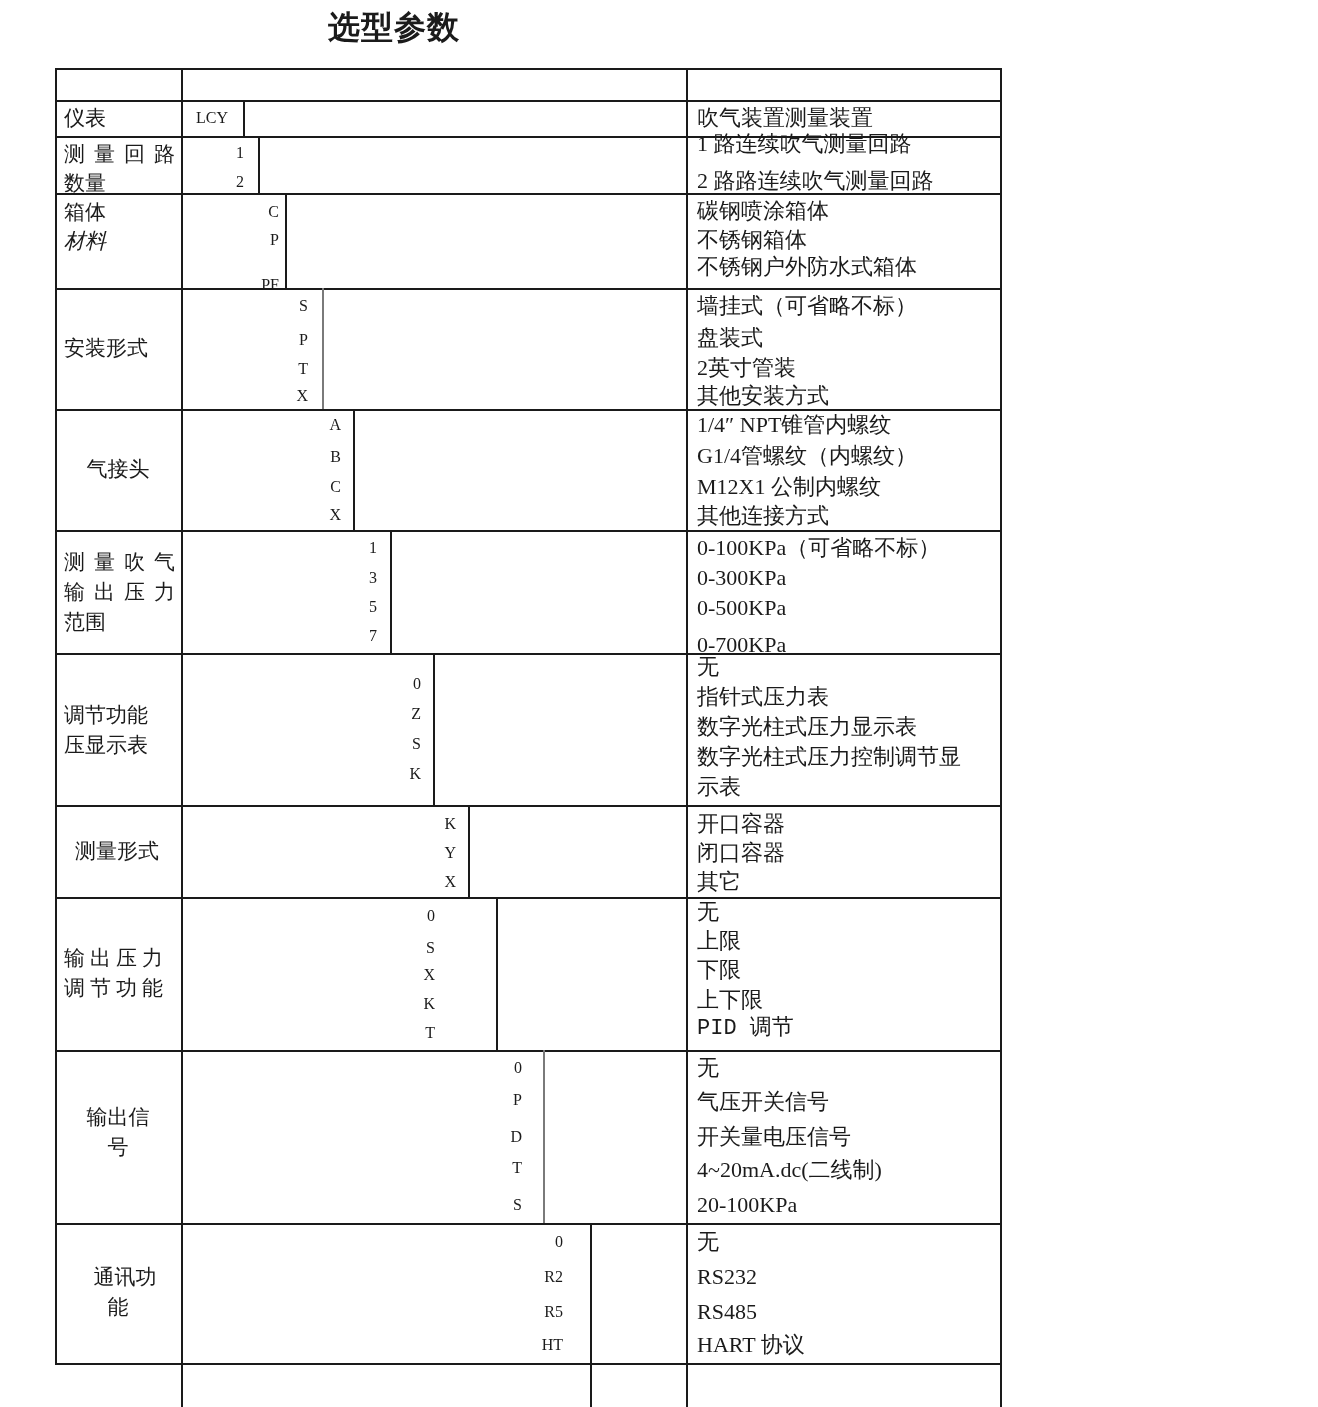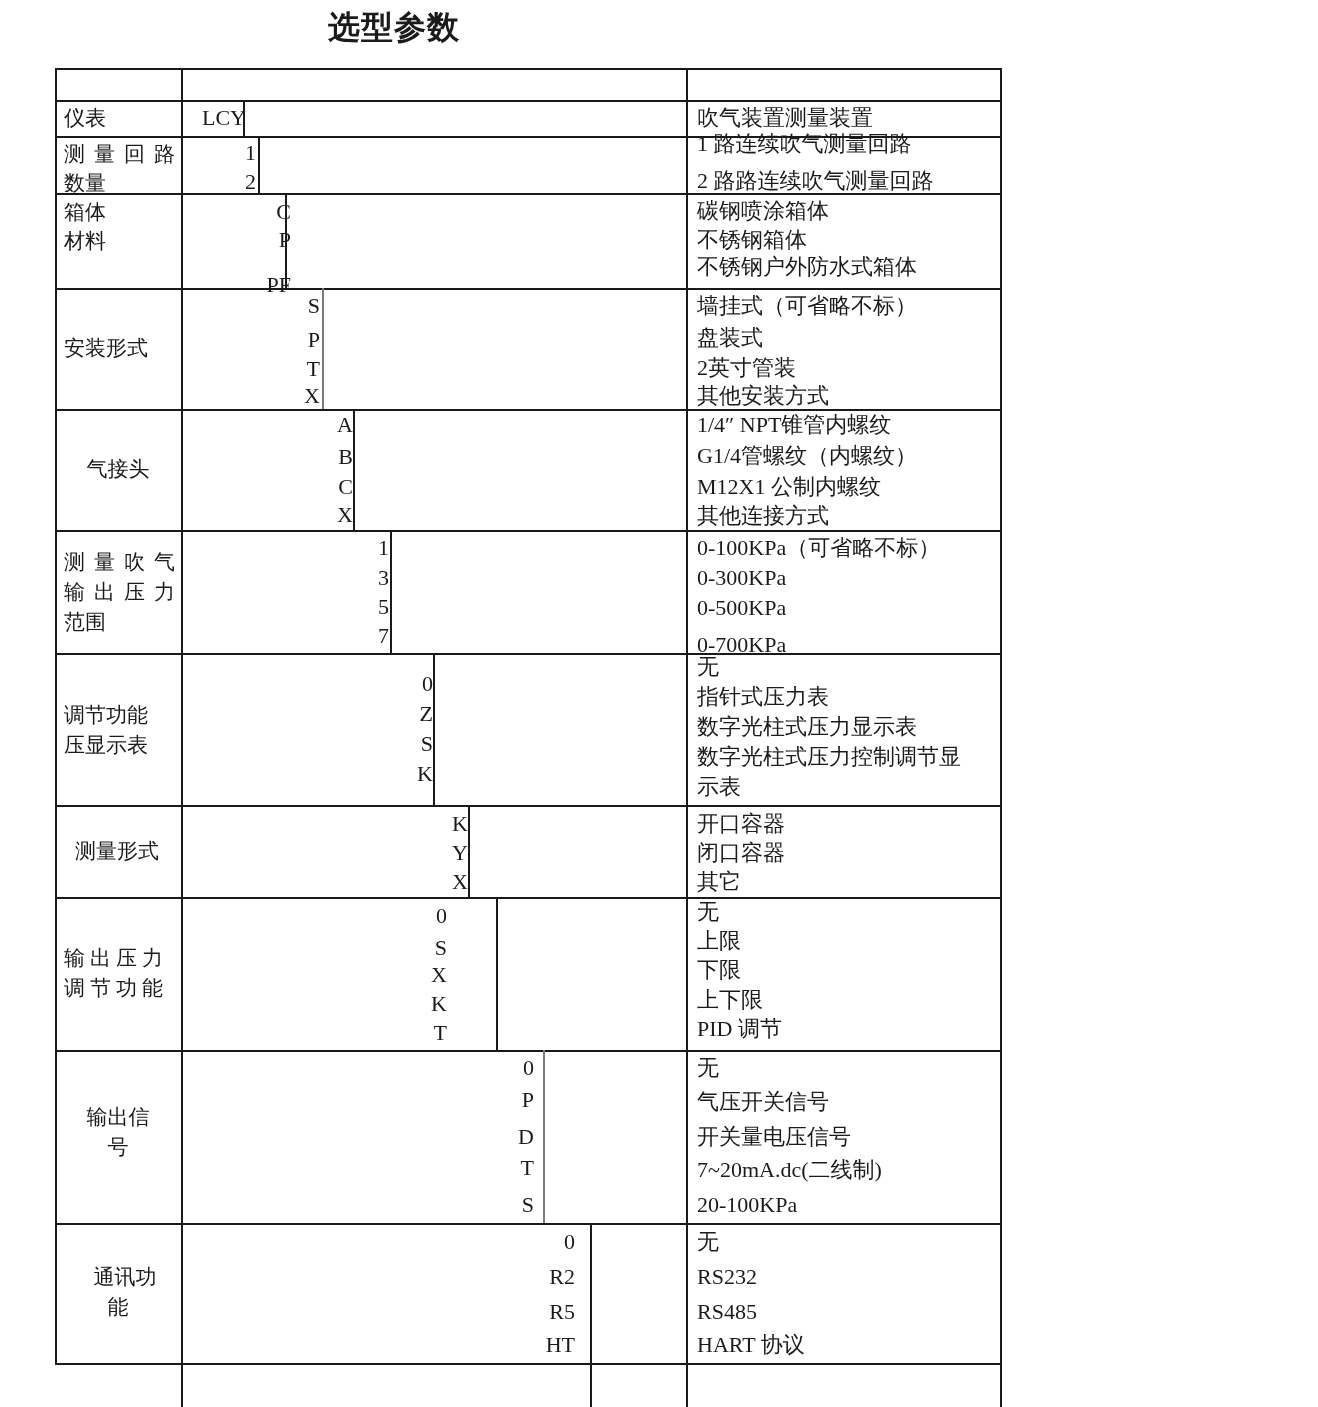--- a/index.html
+++ b/index.html
@@ -22,21 +22,21 @@
   .hdr{
     position:absolute;height:32px;line-height:32px;
     font-size:23px;text-align:center;white-space:pre;
   }
   .label-line{
     position:absolute;height:30px;line-height:30px;
     font-size:21px;white-space:pre;
   }
   .code-line{
     position:absolute;height:30px;line-height:30px;
-    font-size:22px;text-align:right;white-space:pre;padding-left:12px;
+    font-size:16px;text-align:right;white-space:pre;
   }
   .code-line.center{text-align:center;}
   .desc-line{
     position:absolute;left:697px;height:30px;line-height:30px;
     font-size:22px;white-space:pre;
   }
 </style>
 </head>
 <body>
 
@@ -46,21 +46,21 @@
       <div class="label-line" style="top: 103px; left: 64px; width: 113px;">仪表</div>
       <div class="code-line center" style="top: 103px; left: 181px; width: 62px;">LCY</div>
       <div class="desc-line" style="top: 103px; width: 303px;">吹气装置测量装置</div>
       <div class="label-line" style="top: 139px; left: 64px; width: 113px; letter-spacing: 9px;">测量回路</div>
       <div class="label-line" style="top: 168px; left: 64px; width: 113px;">数量</div>
       <div class="code-line" style="top: 138px; left: 181px; width: 63px;">1</div>
       <div class="code-line" style="top: 167px; left: 181px; width: 63px;">2</div>
       <div class="desc-line" style="top: 129px; width: 303px;">1 路连续吹气测量回路</div>
       <div class="desc-line" style="top: 166px; width: 303px;">2 路路连续吹气测量回路</div>
       <div class="label-line" style="top: 197px; left: 64px; width: 113px;">箱体</div>
-      <div class="label-line" style="top: 226px; left: 64px; width: 113px;">材料</div>
+      <div class="label-line" style="top: 226px; left: 64px; width: 113px; font-style: italic;">材料</div>
       <div class="code-line" style="top: 197px; left: 181px; width: 98px;">C</div>
       <div class="code-line" style="top: 225px; left: 181px; width: 98px;">P</div>
       <div class="code-line" style="top: 252px; left: 181px; width: 98px; margin-top: 18px;">PF</div>
       <div class="desc-line" style="top: 196px; width: 303px;">碳钢喷涂箱体</div>
       <div class="desc-line" style="top: 225px; width: 303px;">不锈钢箱体</div>
       <div class="desc-line" style="top: 252px; width: 303px;">不锈钢户外防水式箱体</div>
       <div class="label-line" style="top: 333px; left: 64px; width: 113px;">安装形式</div>
       <div class="code-line" style="top: 291px; left: 181px; width: 127px;">S</div>
       <div class="code-line" style="top: 325px; left: 181px; width: 127px;">P</div>
       <div class="code-line" style="top: 354px; left: 181px; width: 127px;">T</div>
@@ -111,32 +111,32 @@
       <div class="label-line" style="top: 973px; left: 64px; width: 113px; letter-spacing: 5px;">调节功能</div>
       <div class="code-line" style="top: 901px; left: 181px; width: 254px;">0</div>
       <div class="code-line" style="top: 933px; left: 181px; width: 254px;">S</div>
       <div class="code-line" style="top: 960px; left: 181px; width: 254px;">X</div>
       <div class="code-line" style="top: 989px; left: 181px; width: 254px;">K</div>
       <div class="code-line" style="top: 1018px; left: 181px; width: 254px;">T</div>
       <div class="desc-line" style="top: 897px; width: 303px;">无</div>
       <div class="desc-line" style="top: 926px; width: 303px;">上限</div>
       <div class="desc-line" style="top: 955px; width: 303px;">下限</div>
       <div class="desc-line" style="top: 985px; width: 303px;">上下限</div>
-      <div class="desc-line" style="top: 1014px; width: 303px;">PID 调节</div>
+      <div class="desc-line" style="top: 1014px; width: 303px; font-family: Liberation Mono, monospace;">PID 调节</div>
       <div class="label-line" style="top: 1102px; left: 55px; width: 126px; text-align: center;">输出信</div>
       <div class="label-line" style="top: 1132px; left: 55px; width: 126px; text-align: center;">号</div>
       <div class="code-line" style="top: 1053px; left: 181px; width: 341px;">0</div>
       <div class="code-line" style="top: 1085px; left: 181px; width: 341px;">P</div>
       <div class="code-line" style="top: 1122px; left: 181px; width: 341px;">D</div>
       <div class="code-line" style="top: 1153px; left: 181px; width: 341px;">T</div>
       <div class="code-line" style="top: 1190px; left: 181px; width: 341px;">S</div>
       <div class="desc-line" style="top: 1053px; width: 303px;">无</div>
       <div class="desc-line" style="top: 1087px; width: 303px;">气压开关信号</div>
       <div class="desc-line" style="top: 1122px; width: 303px;">开关量电压信号</div>
-      <div class="desc-line" style="top: 1155px; width: 303px;">7~20mA.dc(二线制)</div>
+      <div class="desc-line" style="top: 1155px; width: 303px;">4~20mA.dc(二线制)</div>
       <div class="desc-line" style="top: 1190px; width: 303px;">20-100KPa</div>
       <div class="label-line" style="top: 1262px; left: 55px; width: 140px; text-align: center;">通讯功</div>
       <div class="label-line" style="top: 1292px; left: 55px; width: 126px; text-align: center;">能</div>
       <div class="code-line" style="top: 1227px; left: 181px; width: 382px;">0</div>
       <div class="code-line" style="top: 1262px; left: 181px; width: 382px;">R2</div>
       <div class="code-line" style="top: 1297px; left: 181px; width: 382px;">R5</div>
       <div class="code-line" style="top: 1330px; left: 181px; width: 382px;">HT</div>
       <div class="desc-line" style="top: 1227px; width: 303px;">无</div>
       <div class="desc-line" style="top: 1262px; width: 303px;">RS232</div>
       <div class="desc-line" style="top: 1297px; width: 303px;">RS485</div>

